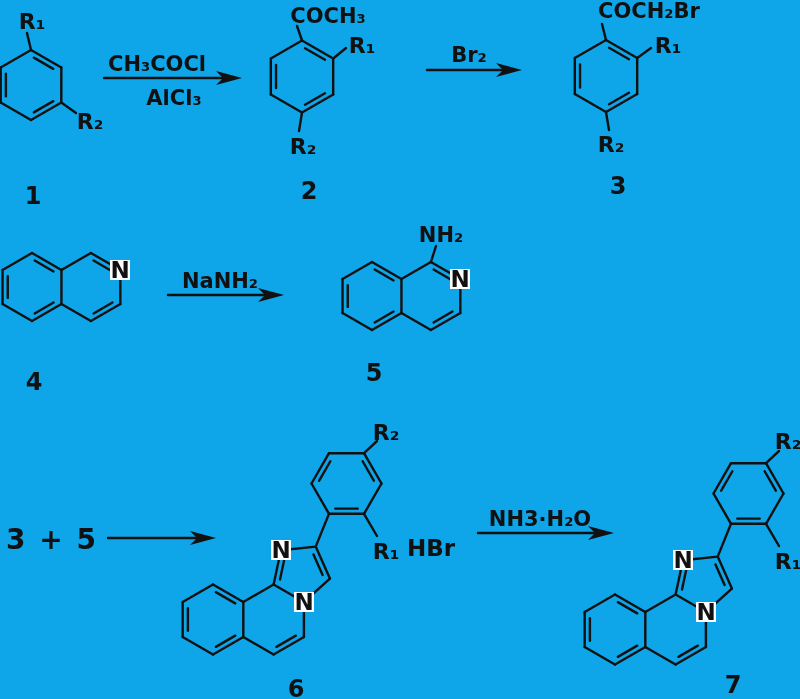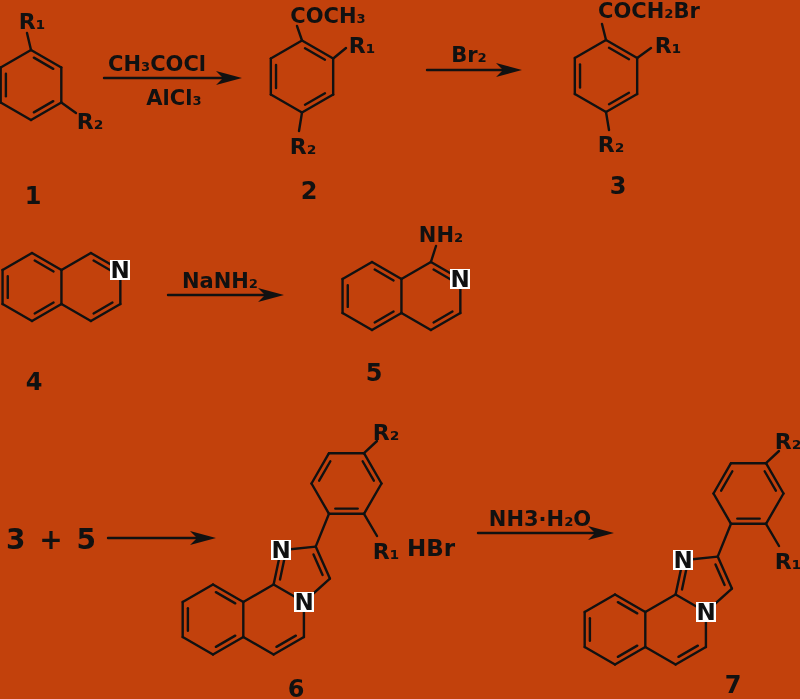--- a/index.html
+++ b/index.html
@@ -1,16 +1,16 @@
 <!DOCTYPE html>
 <html><head>
 <meta charset="utf-8">
 <style>
   html,body{margin:0;padding:0;background:#ffffff;}
-  .canvas{position:relative;width:800px;height:699px;background:#c2410c;overflow:hidden;}
+  .canvas{position:relative;width:800px;height:699px;background:#0ea5e9;overflow:hidden;}
   svg{display:block;width:800px;height:699px;}
   #bond-lines line{stroke:#111111;stroke-width:2.4;stroke-linecap:round;}
   text.t{font-family:"DejaVu Sans",sans-serif;font-weight:600;fill:#111111;text-anchor:middle;}
   .s21{font-size:21px;}
   .s22{font-size:22px;}
   .s23{font-size:23px;}
   .s24{font-size:24px;}
   .s28{font-size:28px;letter-spacing:2px;}
   rect.mask{fill:#ffffff;}
 </style>

